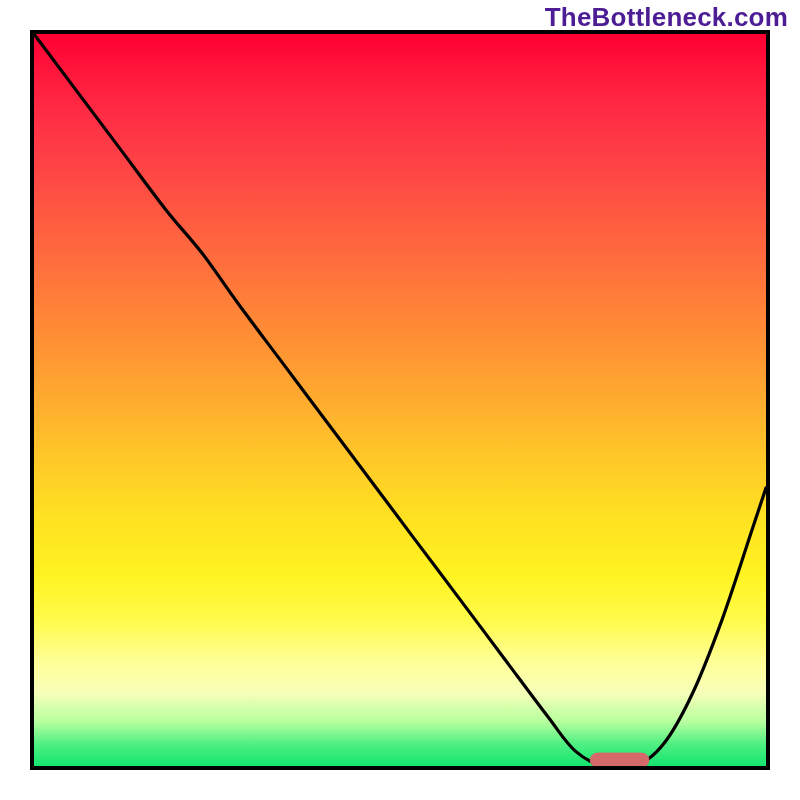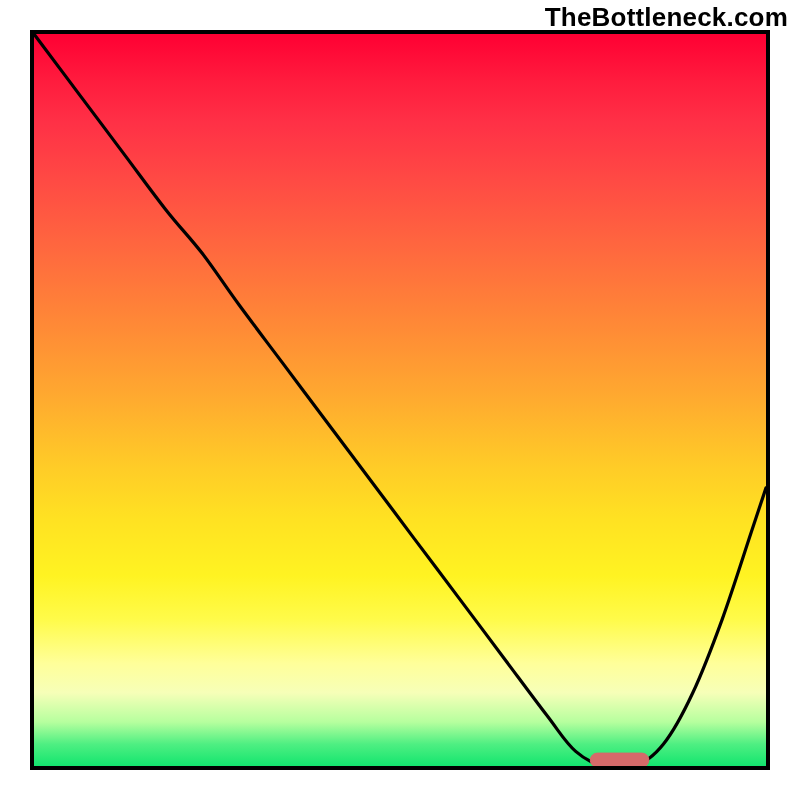--- a/index.html
+++ b/index.html
@@ -15,21 +15,21 @@
     position: relative;
     width: 800px;
     height: 800px;
   }
   .watermark {
     position: absolute;
     top: 2px;
     right: 12px;
     font-size: 26px;
     font-weight: 600;
-    color: #000000;
+    color: #4c1d95;
     letter-spacing: 0.2px;
     z-index: 50;
   }
   .plot-area {
     position: absolute;
     left: 30px;
     top: 30px;
     width: 740px;
     height: 740px;
     box-sizing: border-box;

